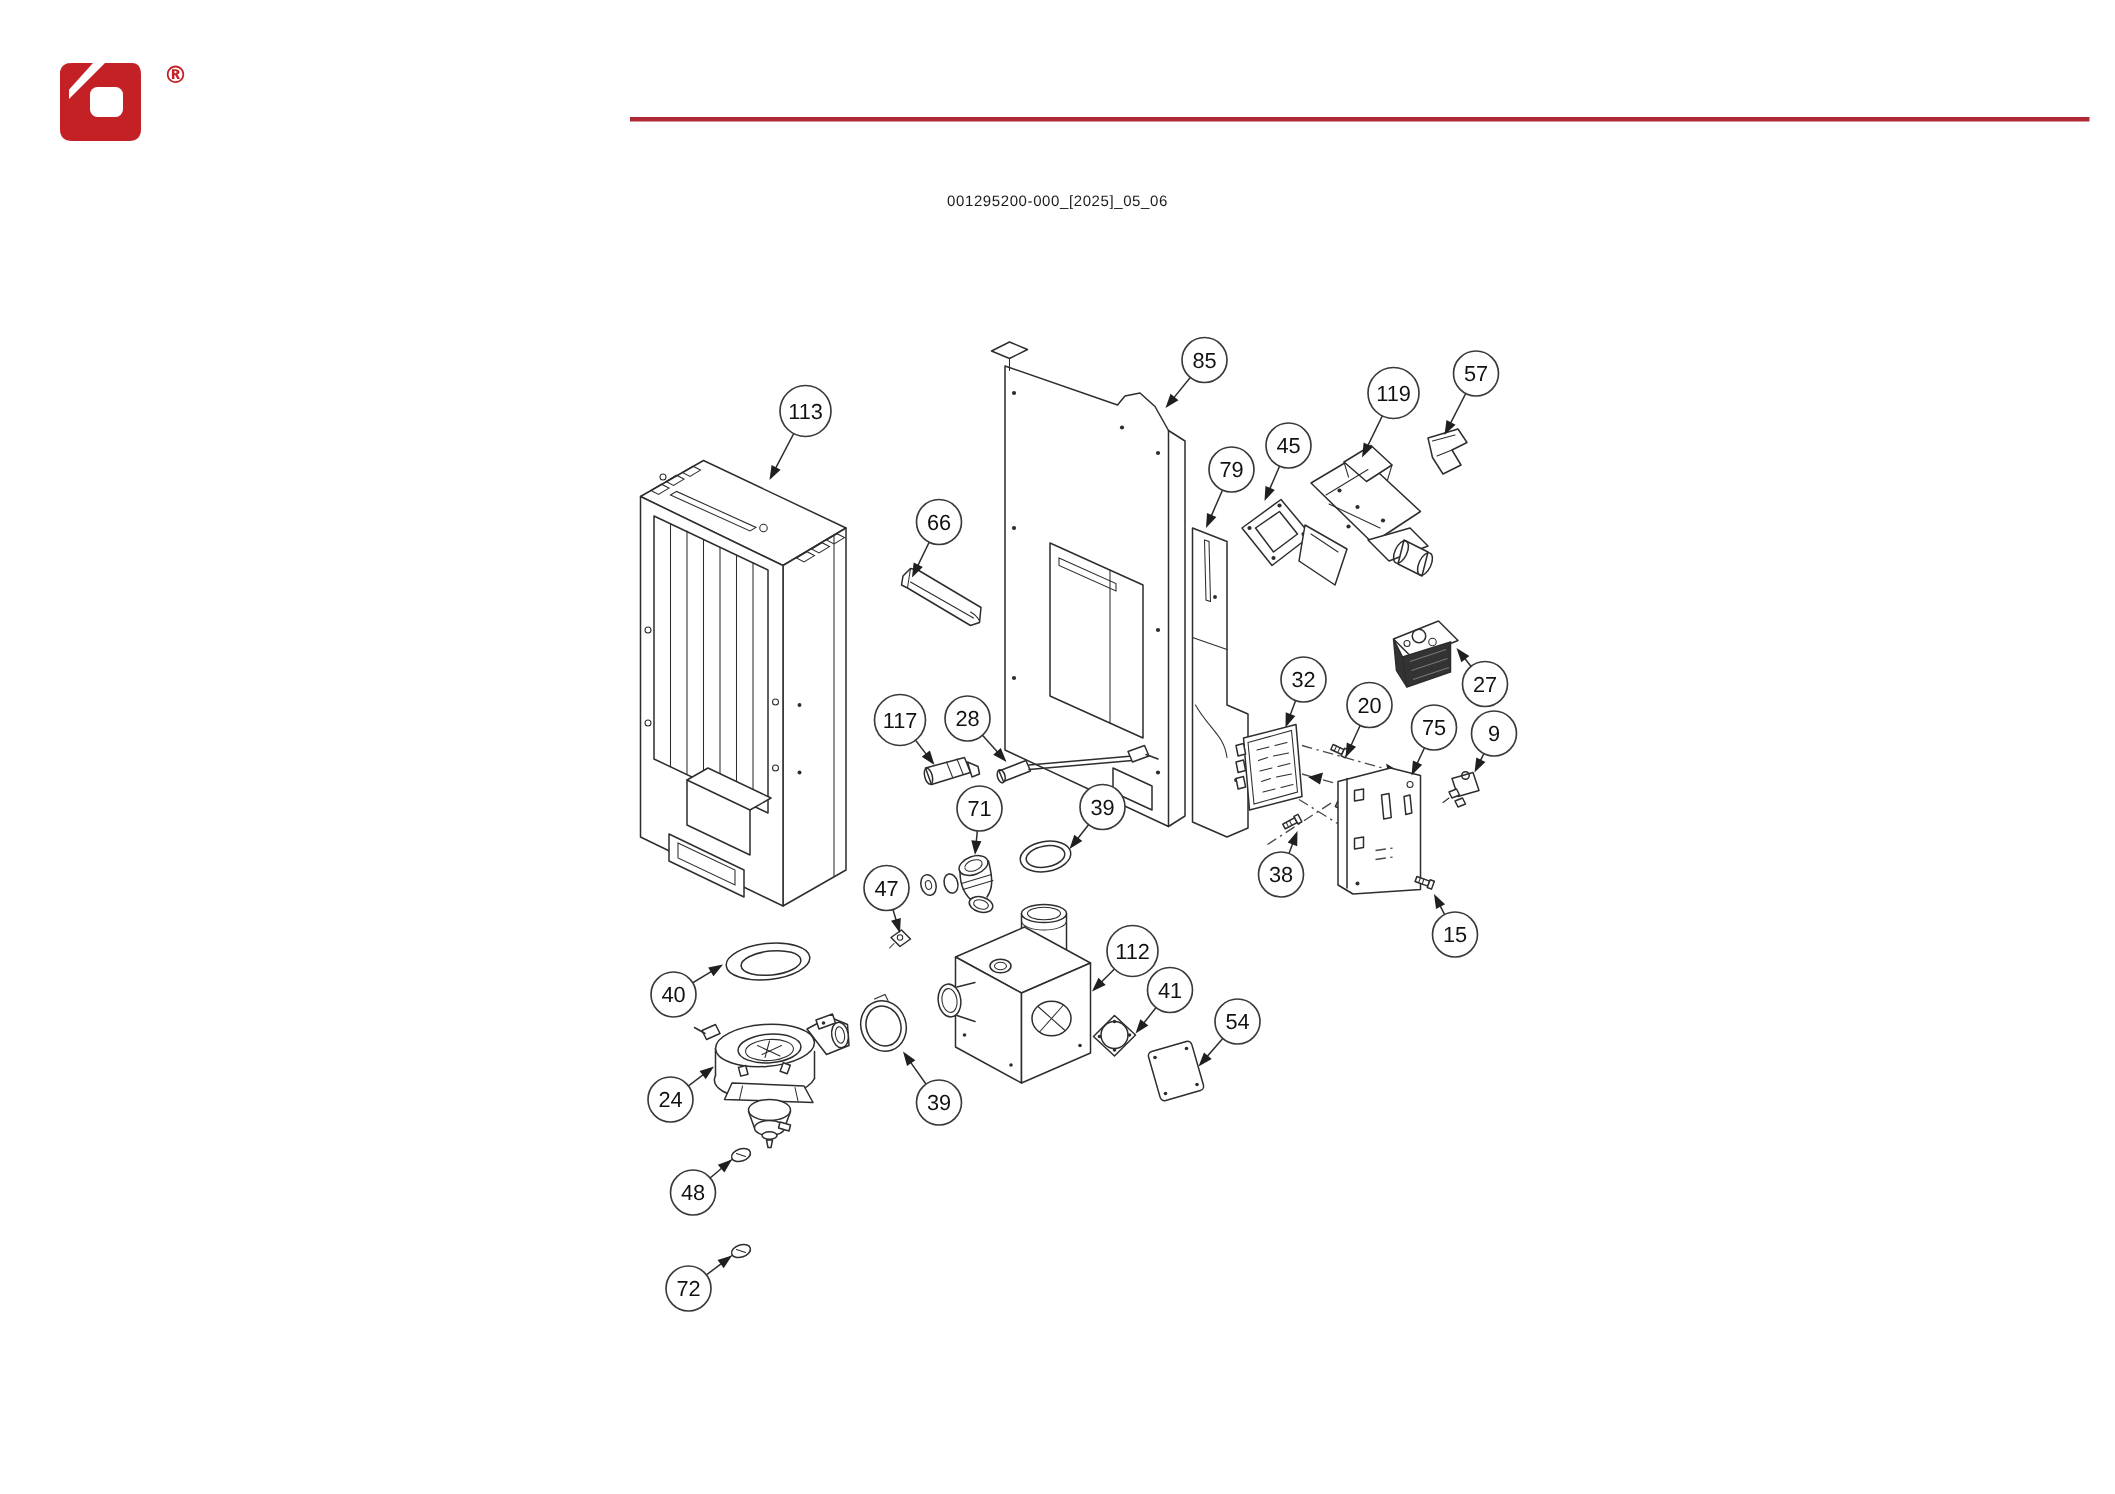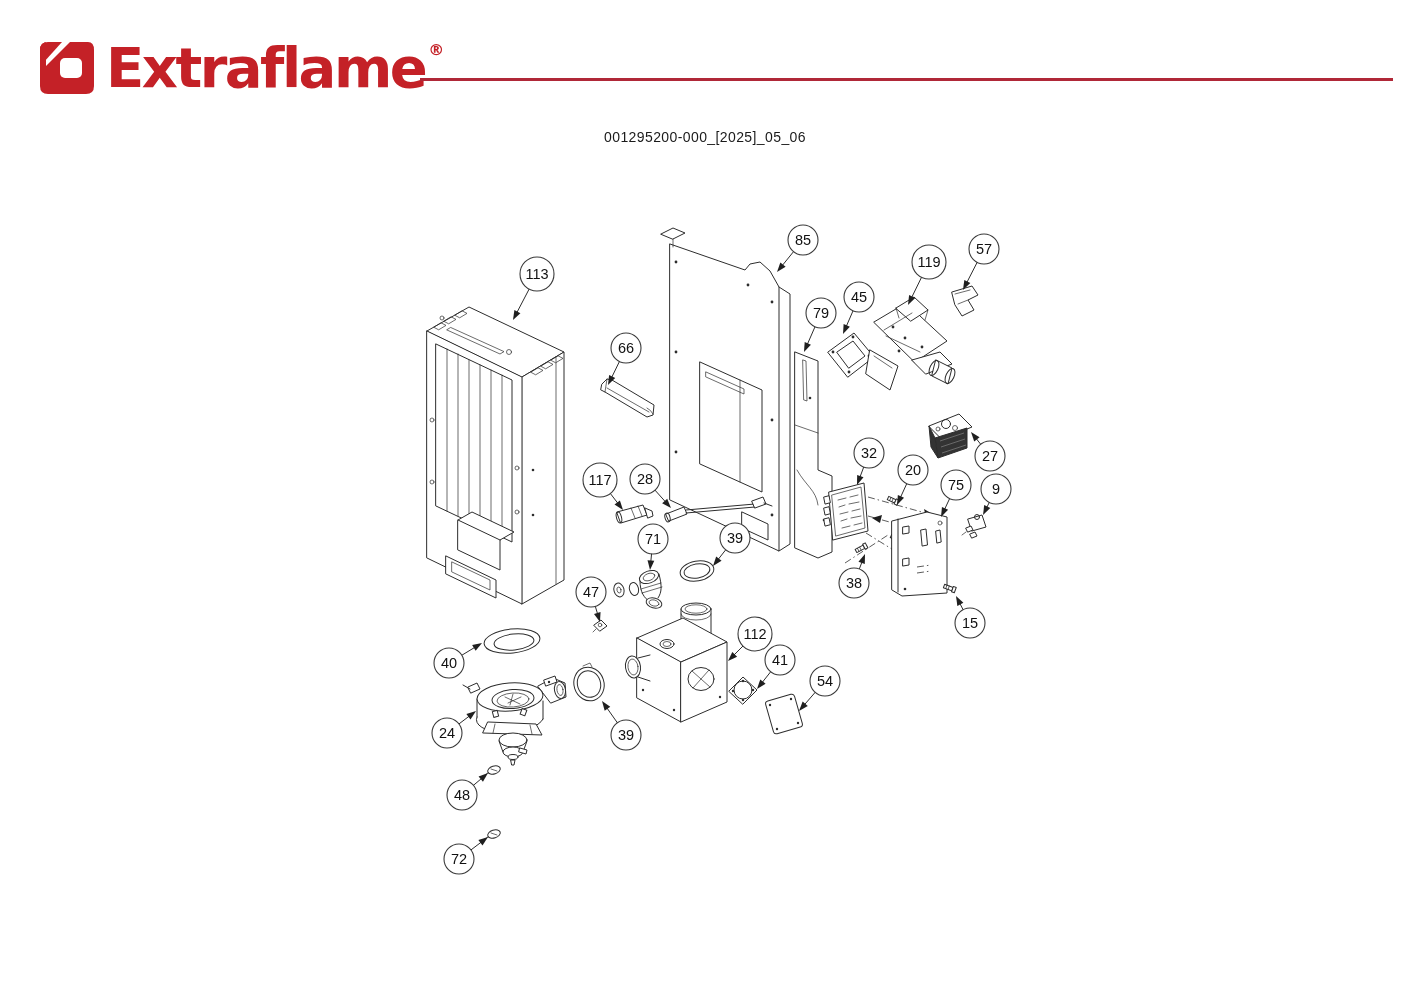--- a/index.html
+++ b/index.html
@@ -10,21 +10,21 @@
   body{width:1410px;height:996px;position:relative;overflow:hidden;
        font-family:"Liberation Sans", sans-serif;}
   .brand{position:absolute;left:36px;top:38px;display:flex;align-items:flex-start;color:var(--brand-red);}
   .brand-mark{display:block;margin-right:8px;}
   .brand-text{font-family:"DejaVu Sans", sans-serif;font-size:56px;font-weight:bold;
               letter-spacing:-2.5px;line-height:60px;color:var(--brand-red);}
   .reg{font-family:"DejaVu Sans", sans-serif;font-size:16px;font-weight:bold;margin-top:2px;
        margin-left:3px;color:var(--brand-red);}
   .rule{position:absolute;left:420px;top:78px;width:973px;height:3px;background:var(--rule-red);}
   .doc-title{position:absolute;top:129px;left:0;width:100%;text-align:center;
-             font-size:14px;letter-spacing:.4px;color:#1a1a1a;}
+             font-size:10px;letter-spacing:.4px;color:#1a1a1a;}
   svg.diagram{position:absolute;left:0;top:0;}
   
   .ln{stroke:#2d2d2d;stroke-width:1;fill:none;stroke-linejoin:round;stroke-linecap:round;}
   .fc{stroke:#2d2d2d;stroke-width:1;fill:#ffffff;stroke-linejoin:round;stroke-linecap:round;}
   .tn{stroke:#2d2d2d;stroke-width:.7;fill:none;stroke-linecap:round;}
   .dk{stroke:#2d2d2d;stroke-width:1;fill:#333333;}
   .dash{stroke:#4a4a4a;stroke-width:.9;fill:none;stroke-dasharray:7 3 1.5 3;}
   .dot{fill:#2d2d2d;stroke:none;}
   .arr{fill:#1f1f1f;stroke:none;}
   .callout circle{fill:#fff;stroke:#3a3a3a;stroke-width:1.1;}
@@ -34,21 +34,20 @@
 </head>
 <body style="--brand-red: #c42127; --rule-red: #b02838;">
 
 <div class="brand">
   <svg class="brand-mark" width="62" height="60" viewBox="0 0 62 60" aria-hidden="true">
     <path d="M4,12 Q4,4 12,4 L52,4 Q58,4 58,12 L58,48 Q58,56 50,56 L12,56 Q4,56 4,48 Z" fill="#c42127"></path>
     <polygon points="10,4 34,4 10,28" fill="#ffffff"></polygon>
     <path d="M4,12 Q4,4 12,4 L26,4 L8,24 Q4,20 4,12 Z" fill="#c42127"></path>
     <rect x="24" y="20" width="22" height="20" rx="5" fill="#ffffff"></rect>
   </svg>
-  <span class="brand-text">Extraflame</span>
   <span class="reg">®</span>
 </div>
 <div class="rule"></div>
 <div class="doc-title">001295200-000_[2025]_05_06</div>
 
 <svg class="diagram" width="1410" height="996" viewBox="0 0 1410 996">
 
   <g>
     <path class="fc" d="M427,331 L469,307 L564,352 L522,377 Z"></path>
     <path class="fc" d="M522,377 L564,352 L564,580 L522,604 Z"></path>

